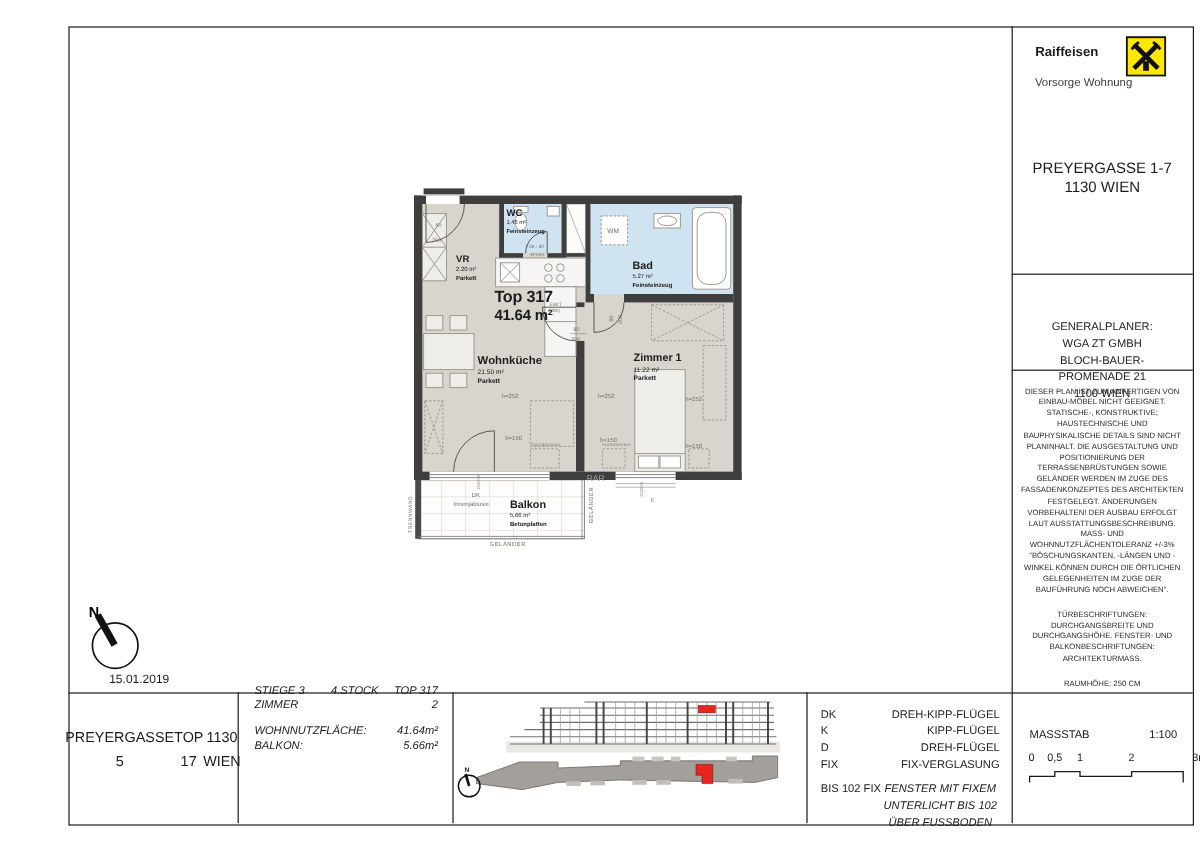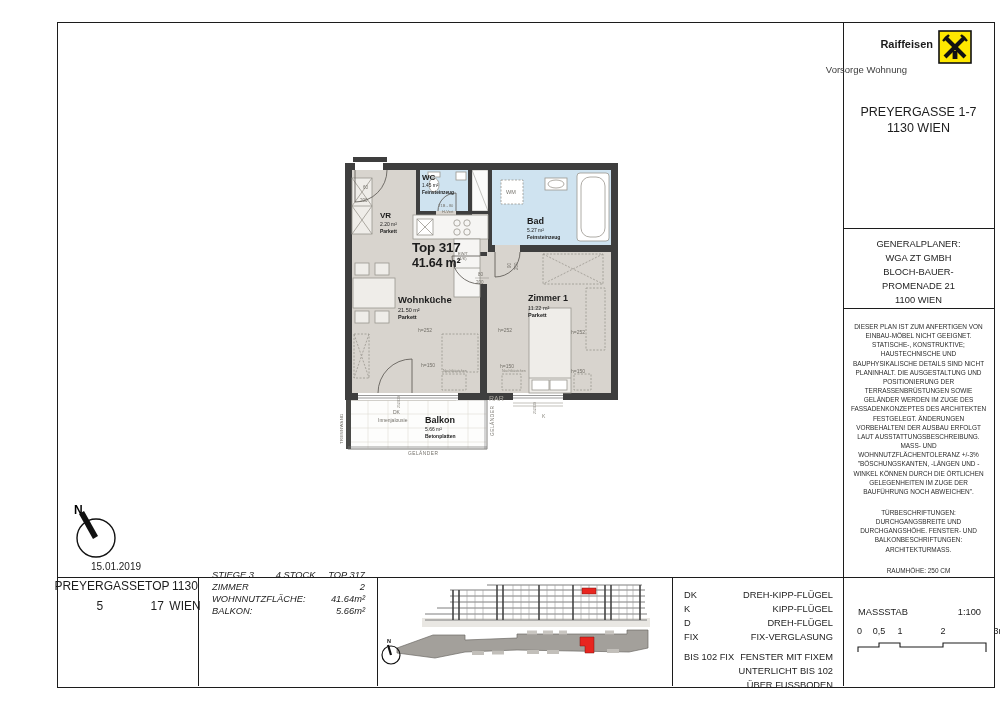--- a/index.html
+++ b/index.html
@@ -1,43 +1,43 @@
 <!DOCTYPE html>
 <html><head>
 <meta charset="utf-8">
 <style>
   html,body{margin:0;padding:0;}
   body{width:1000px;height:702px;background:#fff;font-family:"Liberation Sans",sans-serif;color:#1c1c1c;position:relative;overflow:hidden;}
   .abs{position:absolute;}
   .frame{border:1px solid #1c1c1c;}
   .vline{border-left:1px solid #1c1c1c;}
   .hline{border-top:1px solid #1c1c1c;}
-  .ctr{text-align:center;}
-  .rt{text-align:right;}
+  .ctr{text-align:center;margin-top:28px;}
+  .rt{text-align:center;}
   .small{font-size:9.3px;line-height:1.3;}
   .row{display:flex;}
   .sp{justify-content:space-between;}
   .notes{font-size:6.45px;line-height:1.42;text-align:center;color:#2a2a2a;}
   .notes p{margin:0 0 9px 0;}
   svg text{font-family:"Liberation Sans",sans-serif;}
 </style>
 </head>
 <body>
 
 <div class="abs frame" style="left:57px;top:22px;width:936px;height:664px;"></div>
 <div class="abs vline" style="left:843px;top:22px;height:664px;"></div>
 <div class="abs hline" style="left:843px;top:228px;width:151px;"></div>
 <div class="abs hline" style="left:843px;top:308px;width:151px;"></div>
 <div class="abs hline" style="left:57px;top:577px;width:937px;"></div>
 <div class="abs vline" style="left:198px;top:577px;height:109px;"></div>
 <div class="abs vline" style="left:377px;top:577px;height:109px;"></div>
 <div class="abs vline" style="left:672px;top:577px;height:109px;"></div>
 
 <div class="abs rt" style="left:845px;top:38px;width:88px;font-size:11px;font-weight:bold;">Raiffeisen</div>
-<div class="abs rt" style="left:819px;top:51px;width:88px;font-size:9.5px;color:#3c3c3c;margin-top:13px;">Vorsorge Wohnung</div>
+<div class="abs rt" style="left:859px;top:51px;width:88px;font-size:9.5px;color:#3c3c3c;margin-top:13px;">Vorsorge Wohnung</div>
 <svg class="abs" style="left:938px;top:30px;" width="34" height="34" viewBox="0 0 34 34">
   <rect x="1" y="1" width="32" height="32" fill="#ffe800" stroke="#111" stroke-width="1.6"></rect>
   <g stroke="#111" stroke-width="4" stroke-linecap="butt">
     <line x1="7" y1="7" x2="27" y2="27"></line>
     <line x1="27" y1="7" x2="7" y2="27"></line>
   </g>
   <g stroke="#111" stroke-width="2.4">
     <line x1="5" y1="11" x2="11" y2="5"></line>
     <line x1="23" y1="5" x2="29" y2="11"></line>
   </g>
@@ -262,21 +262,21 @@
 <div class="abs small" style="left:198px;top:552px;width:179px;height:110px;box-sizing:border-box;padding:17px 12px 0 14px;font-style:italic;">
   <div class="row">
     <span>STIEGE 3</span>
     <span style="margin-left:22px;">4.STOCK</span>
     <span style="margin-left:auto;">TOP 317</span>
   </div>
   <div class="row sp">
     <span>ZIMMER</span>
     <span>2</span>
   </div>
-  <div class="row sp" style="">
+  <div class="row sp" style="margin-top:10px;">
     <span>WOHNNUTZFLÄCHE:</span>
     <span>41.64m²</span>
   </div>
   <div class="row sp">
     <span>BALKON:</span>
     <span>5.66m²</span>
   </div>
 </div>
 
 <svg class="abs" style="left:377px;top:577px;" width="295" height="110" viewBox="0 0 295 110">
@@ -353,21 +353,21 @@
   <div class="row sp">
     <span>D</span>
       <span>DREH-FLÜGEL</span>
   </div>
   <div class="row sp">
     <span>FIX</span>
       <span>FIX-VERGLASUNG</span>
   </div>
   <div class="row" style="margin-top:6px;">
     <span style="white-space:nowrap;">BIS 102 FIX</span>
-    <span class="rt" style="flex:1;">
+    <span class="rt" style="flex:1;font-style:italic;">
       <span style="display:block;">FENSTER MIT FIXEM</span>
       <span style="display:block;">UNTERLICHT BIS 102</span>
       <span style="display:block;">ÜBER FUSSBODEN</span>
     </span>
   </div>
 </div>
 
 <div class="abs" style="left:843px;top:577px;width:151px;height:110px;">
   <div class="row sp small" style="padding:29px 13px 0 15px;">
     <span>MASSSTAB</span>

